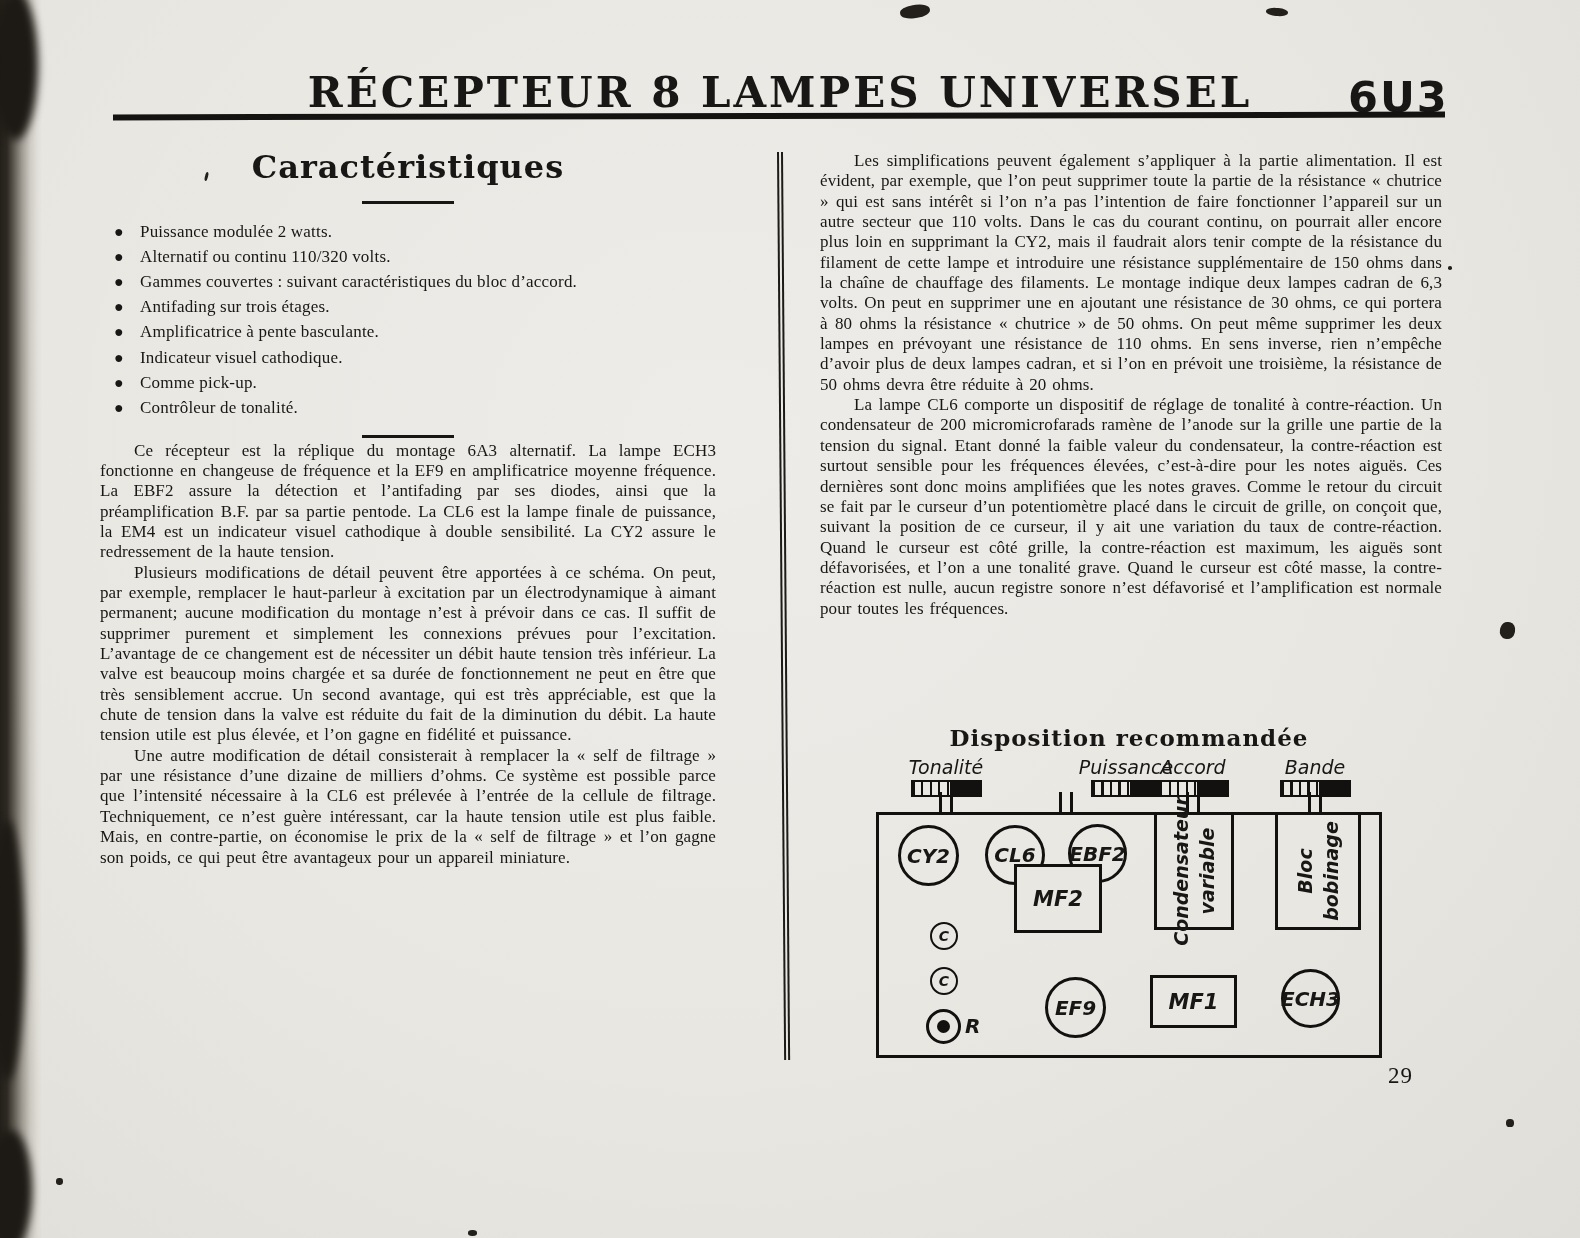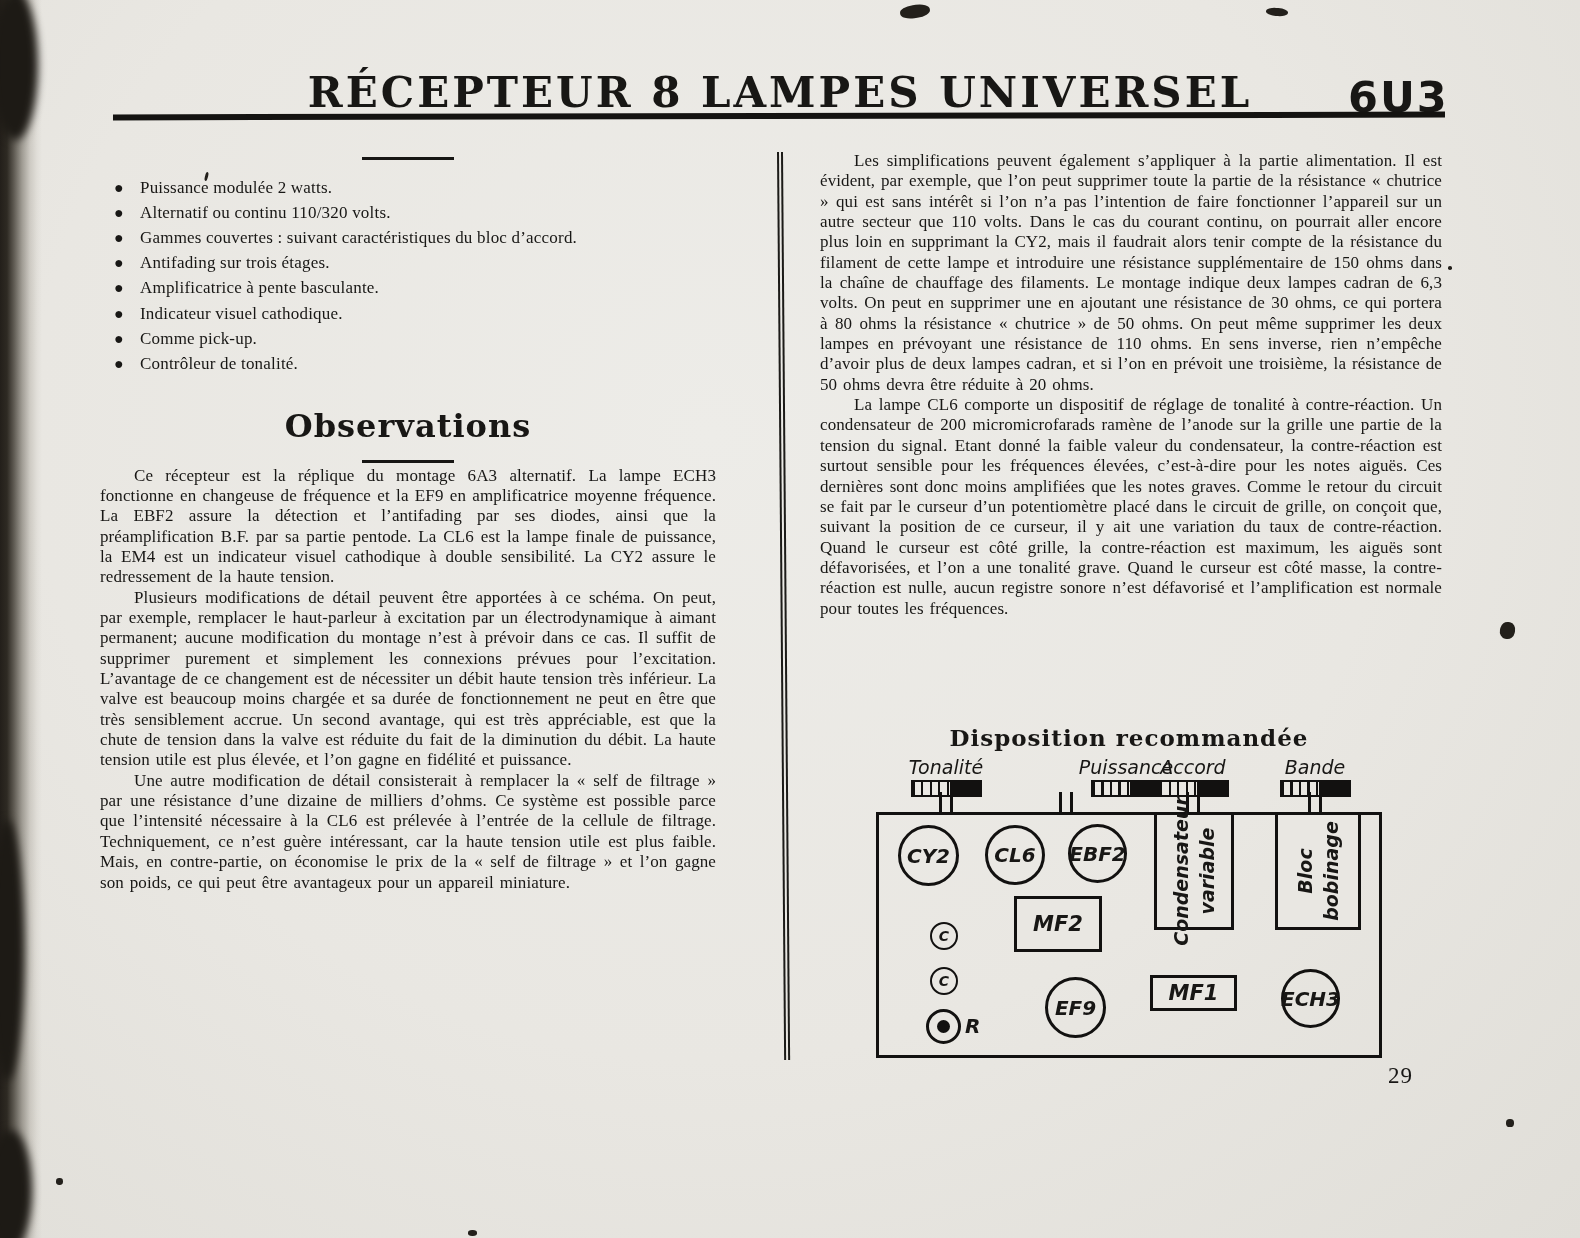--- a/index.html
+++ b/index.html
@@ -108,32 +108,32 @@
   <div class="speck" style="left:468px;top:1230px;width:9px;height:6px;"></div>
   <div class="speck" style="left:1448px;top:266px;width:4px;height:4px;"></div>
   <div class="speck" style="left:205px;top:172px;width:3px;height:9px;transform:rotate(14deg);"></div>
 
   <div class="title">RÉCEPTEUR 8 LAMPES UNIVERSEL</div>
   <div class="model">6U3</div>
   <div class="header-rule"></div>
   <div class="col-divider"></div>
 
   <section class="left-col">
+    <h2 class="sec">Caractéristiques</h2>
     <div class="heading-rule"></div>
     <ul class="chars">
       <li>Puissance modulée 2 watts.</li>
       <li>Alternatif ou continu 110/320 volts.</li>
       <li>Gammes couvertes : suivant caractéristiques du bloc d’accord.</li>
       <li>Antifading sur trois étages.</li>
       <li>Amplificatrice à pente basculante.</li>
       <li>Indicateur visuel cathodique.</li>
       <li>Comme pick-up.</li>
       <li>Contrôleur de tonalité.</li>
     </ul>
-    <h2 class="sec obs">Observations</h2>
     <div class="heading-rule"></div>
     <div class="body-text">
       <p>Ce récepteur est la réplique du montage 6A3 alternatif. La lampe ECH3 fonctionne en changeuse de fréquence et la EF9 en amplificatrice moyenne fréquence. La EBF2 assure la détection et l’antifading par ses diodes, ainsi que la préamplification B.F. par sa partie pentode. La CL6 est la lampe finale de puissance, la EM4 est un indicateur visuel cathodique à double sensibilité. La CY2 assure le redressement de la haute tension.</p>
       <p>Plusieurs modifications de détail peuvent être apportées à ce schéma. On peut, par exemple, remplacer le haut-parleur à excitation par un électrodynamique à aimant permanent; aucune modification du montage n’est à prévoir dans ce cas. Il suffit de supprimer purement et simplement les connexions prévues pour l’excitation. L’avantage de ce changement est de nécessiter un débit haute tension très inférieur. La valve est beaucoup moins chargée et sa durée de fonctionnement ne peut en être que très sensiblement accrue. Un second avantage, qui est très appréciable, est que la chute de tension dans la valve est réduite du fait de la diminution du débit. La haute tension utile est plus élevée, et l’on gagne en fidélité et puissance.</p>
       <p>Une autre modification de détail consisterait à remplacer la « self de filtrage » par une résistance d’une dizaine de milliers d’ohms. Ce système est possible parce que l’intensité nécessaire à la CL6 est prélevée à l’entrée de la cellule de filtrage. Techniquement, ce n’est guère intéressant, car la haute tension utile est plus faible. Mais, en contre-partie, on économise le prix de la « self de filtrage » et l’on gagne son poids, ce qui peut être avantageux pour un appareil miniature.</p>
     </div>
   </section>
 
   <section class="right-col">
     <div class="body-text">
@@ -180,22 +180,22 @@
       <div>variable</div>
     </div>
   </div>
   <div class="vbox" style="left:1275px;top:812px;width:86px;height:118px;">
     <div class="rot">
       <div>Bloc</div>
       <div>bobinage</div>
     </div>
   </div>
 
-  <div class="dbox" style="left:1014px;top:896px;width:88px;height:56px;">MF2</div>
-  <div class="dbox" style="left:1150px;top:975px;width:87px;height:36px;">MF1</div>
+  <div class="dbox" style="left:1014px;top:864px;width:88px;height:69px;">MF2</div>
+  <div class="dbox" style="left:1150px;top:975px;width:87px;height:53px;">MF1</div>
 
   <div class="socket" style="left:930px;top:922px;width:28px;height:28px;">C</div>
   <div class="socket" style="left:930px;top:967px;width:28px;height:28px;">C</div>
   <div class="rsocket" style="left:926px;top:1009px;width:35px;height:35px;">
     <div class="rdot"></div>
   </div>
   <div class="rlabel" style="left:965px;top:1014px;">R</div>
 
   <div class="tube" style="left:1045px;top:977px;width:61px;height:61px;">EF9</div>
   <div class="tube" style="left:1281px;top:969px;width:59px;height:59px;">ECH3</div>

